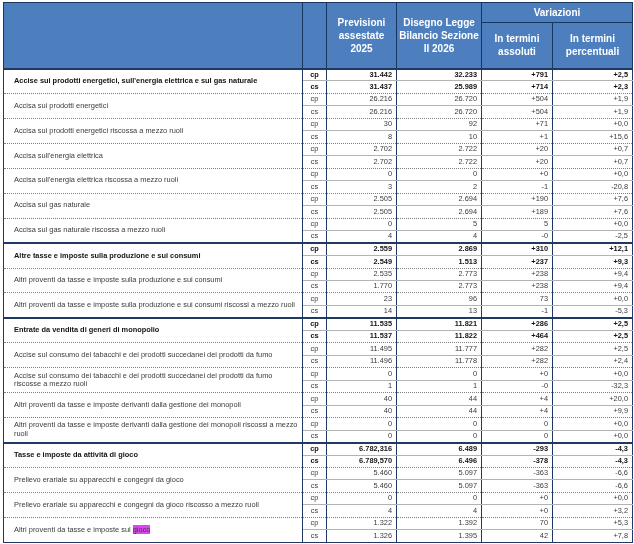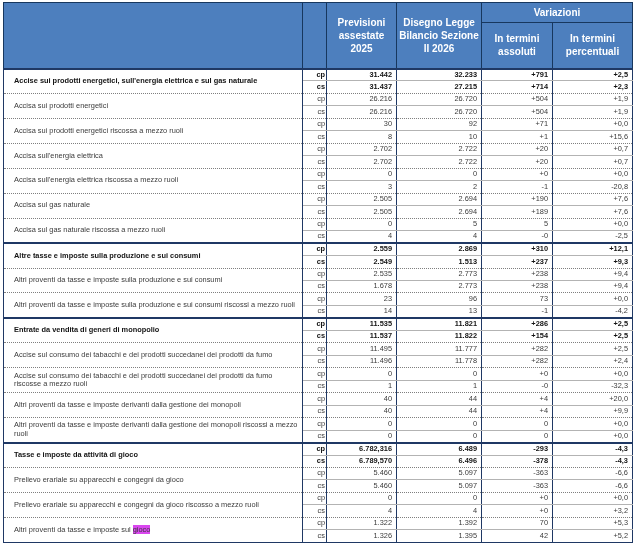--- a/index.html
+++ b/index.html
@@ -42,21 +42,21 @@
     border-right:1px solid #1f3864;
     background:#ffffff;
   }
   tbody tr{height:12px;}
   td.lbl{
     text-align:left;
     padding-left:10px;
     padding-right:4px;
   }
   td.rc{
-    text-align:right;
+    text-align:center;
     padding:0 1px;
   }
   td.num{
     text-align:right;
     padding-right:4px;
   }
   
   tr.r1 td:not(.lbl){border-bottom:1px solid #b3b3b3;}
   
   tr.group-start td{border-top:1px dotted #7f7f7f;}
@@ -97,21 +97,21 @@
     <td class="lbl" rowspan="2"><span class="lbl-text">Accise sui prodotti energetici, sull'energia elettrica e sul gas naturale</span></td>
     <td class="rc">cp</td>
     <td class="num">31.442</td>
     <td class="num">32.233</td>
     <td class="num">+791</td>
     <td class="num">+2,5</td>
   </tr>
   <tr class="r2 bold">
     <td class="rc">cs</td>
     <td class="num">31.437</td>
-    <td class="num">27.215</td>
+    <td class="num">25.989</td>
     <td class="num">+714</td>
     <td class="num">+2,3</td>
   </tr>
 
   <tr class="r1 group-start">
     <td class="lbl" rowspan="2"><span class="lbl-text">Accisa sui prodotti energetici</span></td>
     <td class="rc">cp</td>
     <td class="num">26.216</td>
     <td class="num">26.720</td>
     <td class="num">+504</td>
@@ -224,55 +224,55 @@
   <tr class="r1 group-start">
     <td class="lbl" rowspan="2"><span class="lbl-text">Altri proventi da tasse e imposte sulla produzione e sui consumi</span></td>
     <td class="rc">cp</td>
     <td class="num">2.535</td>
     <td class="num">2.773</td>
     <td class="num">+238</td>
     <td class="num">+9,4</td>
   </tr>
   <tr class="r2">
     <td class="rc">cs</td>
-    <td class="num">1.678</td>
+    <td class="num">1.770</td>
     <td class="num">2.773</td>
     <td class="num">+238</td>
     <td class="num">+9,4</td>
   </tr>
 
   <tr class="r1 group-start">
     <td class="lbl" rowspan="2"><span class="lbl-text">Altri proventi da tasse e imposte sulla produzione e sui consumi riscossi a mezzo ruoli</span></td>
     <td class="rc">cp</td>
     <td class="num">23</td>
     <td class="num">96</td>
     <td class="num">73</td>
     <td class="num">+0,0</td>
   </tr>
   <tr class="r2">
     <td class="rc">cs</td>
     <td class="num">14</td>
     <td class="num">13</td>
     <td class="num">-1</td>
-    <td class="num">-4,2</td>
+    <td class="num">-5,3</td>
   </tr>
 
   <tr class="r1 bold section-start">
     <td class="lbl" rowspan="2"><span class="lbl-text">Entrate da vendita di generi di monopolio</span></td>
     <td class="rc">cp</td>
     <td class="num">11.535</td>
     <td class="num">11.821</td>
     <td class="num">+286</td>
     <td class="num">+2,5</td>
   </tr>
   <tr class="r2 bold">
     <td class="rc">cs</td>
     <td class="num">11.537</td>
     <td class="num">11.822</td>
-    <td class="num">+154</td>
+    <td class="num">+464</td>
     <td class="num">+2,5</td>
   </tr>
 
   <tr class="r1 group-start">
     <td class="lbl" rowspan="2"><span class="lbl-text">Accise sul consumo dei tabacchi e dei prodotti succedanei dei prodotti da fumo</span></td>
     <td class="rc">cp</td>
     <td class="num">11.495</td>
     <td class="num">11.777</td>
     <td class="num">+282</td>
     <td class="num">+2,5</td>
@@ -387,17 +387,17 @@
     <td class="num">1.322</td>
     <td class="num">1.392</td>
     <td class="num">70</td>
     <td class="num">+5,3</td>
   </tr>
   <tr class="r2">
     <td class="rc">cs</td>
     <td class="num">1.326</td>
     <td class="num">1.395</td>
     <td class="num">42</td>
-    <td class="num">+5,2</td>
+    <td class="num">+7,8</td>
   </tr>
 </tbody>
   </table>
 </div>
 
 </body></html>

